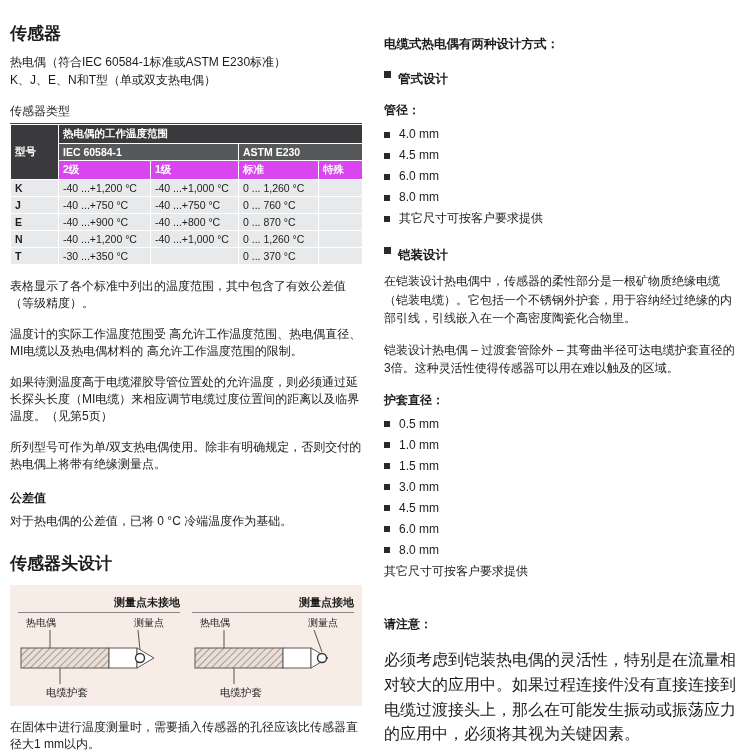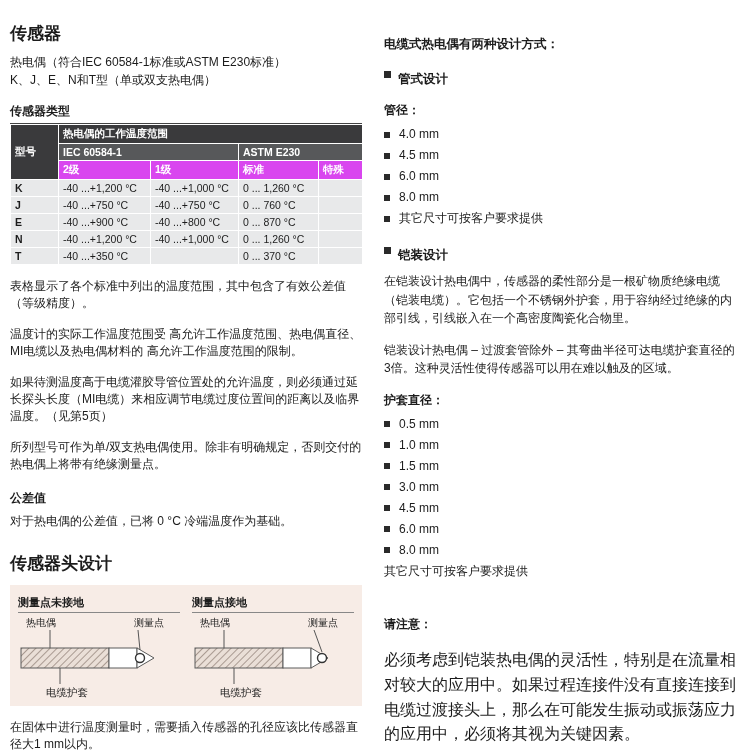--- a/index.html
+++ b/index.html
@@ -11,21 +11,21 @@
     overflow:hidden;
   }
   .page { display:flex; gap:22px; padding:20px 10px 0 10px; }
   .col-left  { width:352px; flex:none; }
   .col-right { width:356px; flex:none; padding-top:16px; }
 
   .page-title { font-size:17px; font-weight:bold; margin:2px 0 8px 0; }
   .intro { font-size:12px; line-height:1.5; margin-bottom:14px; }
 
   .table-heading {
-    font-size:12px; font-weight:bold;
+    font-size:12px; font-weight:normal;
     border-bottom:1px solid #444; padding-bottom:3px; margin-bottom:0;
   }
   table.sensor { border-collapse:collapse; width:100%; font-size:10.5px; table-layout:fixed; }
   table.sensor th, table.sensor td {
     border:1px solid #ffffff; padding:2px 4px; text-align:left; vertical-align:middle;
   }
   th.hdr-dark  { background:#3a3a3c; color:#fff; font-weight:bold; }
   th.hdr-mid   { background:#57585a; color:#fff; font-weight:bold; }
   th.hdr-light { background:#d946ef; color:#fff; font-weight:bold; }
   th.model-cell { vertical-align:top; padding-top:3px; }
@@ -43,21 +43,21 @@
 
   .section-title-lg { font-size:17px; font-weight:bold; margin-top:22px; }
 
   .diagram-panel {
     background:#f7ece6; margin-top:10px; padding:10px 8px 6px 8px;
     display:flex; gap:12px;
   }
   .diagram { width:50%; }
   .dg-title {
     font-size:11px; font-weight:bold;
-    border-bottom:1px solid #888; padding-bottom:2px; margin-bottom:3px;
+    border-bottom:1px solid #888; padding-bottom:2px; margin-bottom:3px;text-align:right;
   }
   .dg-top-labels {
     display:flex; justify-content:space-between;
     font-size:10px; padding:0 16px 0 8px;
   }
   .dg-caption { font-size:10.5px; margin-left:28px; margin-top:-2px; }
   svg.probe { display:block; }
 
   .rc-intro { font-size:12.5px; font-weight:bold; margin-bottom:4px; }
   .sec-heading { display:flex; align-items:flex-start; font-size:12.5px; font-weight:bold; margin:18px 0 8px 0; }
@@ -136,21 +136,21 @@
         </tr>
         <tr>
           <td class="data model">N</td>
           <td class="data">-40 ...+1,200 °C</td>
           <td class="data">-40 ...+1,000 °C</td>
           <td class="data">0 ... 1,260 °C</td>
           <td class="data"></td>
         </tr>
         <tr>
           <td class="data model">T</td>
-          <td class="data">-40 ...+350 °C</td>
+          <td class="data">-30 ...+350 °C</td>
           <td class="data"></td>
           <td class="data">0 ... 370 °C</td>
           <td class="data"></td>
         </tr>
       </tbody>
     </table>
 
     <p class="body">表格显示了各个标准中列出的温度范围，其中包含了有效公差值（等级精度）。</p>
     <p class="body">温度计的实际工作温度范围受 高允许工作温度范围、热电偶直径、MI电缆以及热电偶材料的 高允许工作温度范围的限制。</p>
     <p class="body">如果待测温度高于电缆灌胶导管位置处的允许温度，则必须通过延长探头长度（MI电缆）来相应调节电缆过度位置间的距离以及临界温度。（见第5页）</p>

